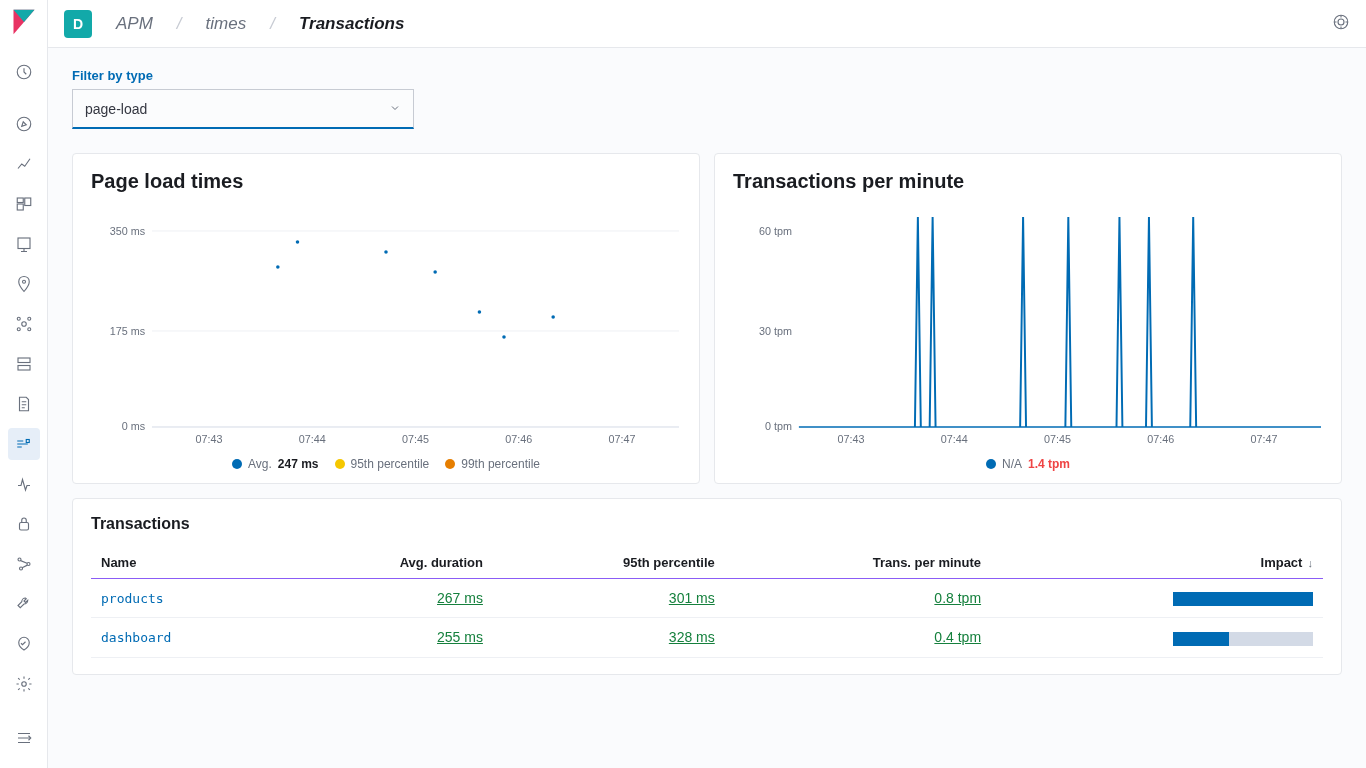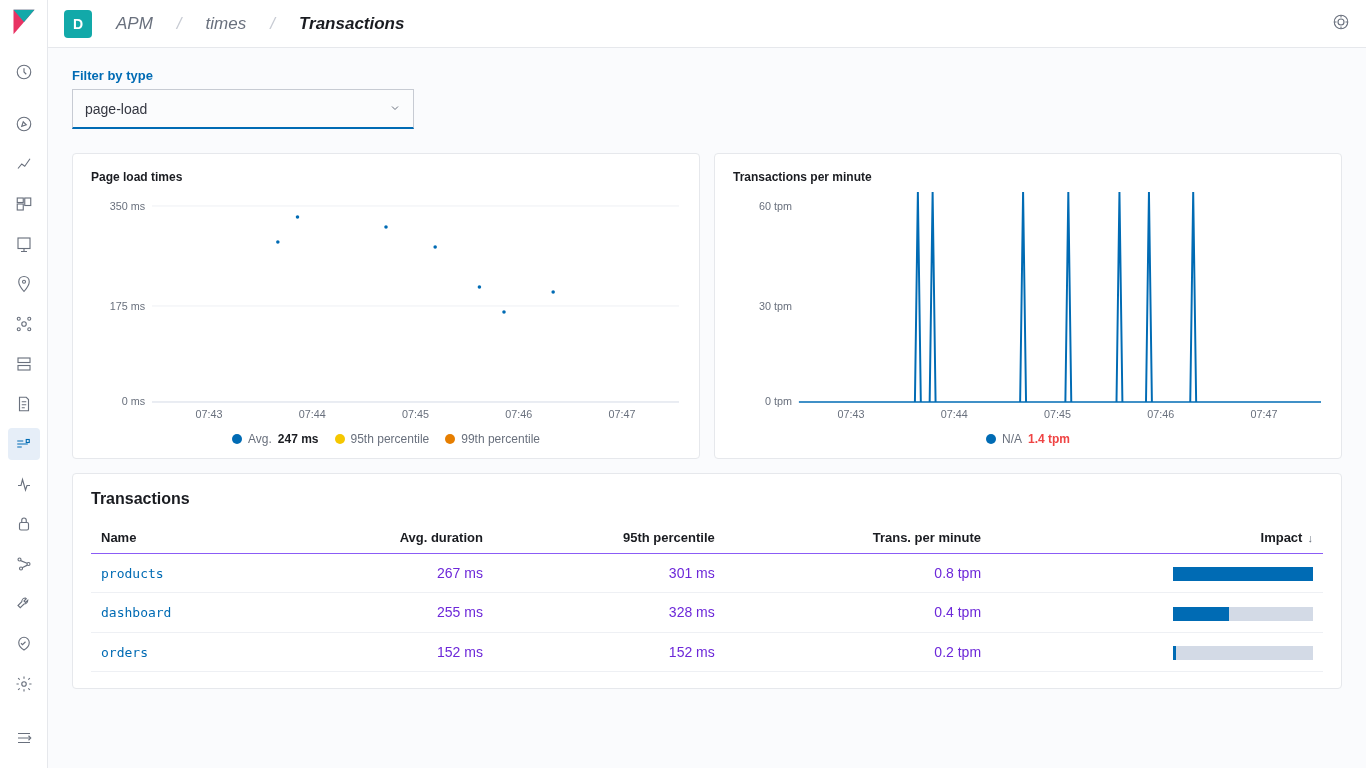--- a/index.html
+++ b/index.html
@@ -27,39 +27,39 @@
 
 
 .content { padding: 20px 24px; flex: 1; overflow: auto; }
 .filter-label { color: #006bb4; font-size: 13px; font-weight: 600; margin-bottom: 6px; }
 .select-wrap { position: relative; width: 342px; }
 .select { width: 100%; height: 40px; border: 1px solid #c7cbd3; border-bottom: 2px solid #006bb4; background: #fbfcfd; padding: 0 12px; font-size: 14px; display: flex; align-items: center; justify-content: space-between; cursor: pointer; }
 .select .chev { color: #69707d; }
 
 .panels-row { display: flex; gap: 14px; margin-top: 24px; }
 .panel { background: #fff; border: 1px solid #e6e8ec; border-radius: 4px; flex: 1; padding: 16px 18px 12px; }
-.panel-title { font-size: 12px; font-weight: 700; color: #1a1c21; margin-bottom: 8px; }
+.panel-title { font-size: 20px; font-weight: 700; color: #1a1c21; margin-bottom: 24px; }
 
 .chart-area { height: 230px; position: relative; }
 .chart-svg { width: 100%; height: 100%; }
 .axis-text { font-size: 11px; fill: #69707d; }
 .grid-line { stroke: #eef0f4; stroke-width: 1; }
 .axis-line { stroke: #d3dae6; stroke-width: 1; }
 .legend { display: flex; gap: 16px; margin-top: 10px; justify-content: center; font-size: 12px; align-items: center; }
 .legend-item { display: flex; align-items: center; gap: 6px; color: #69707d; }
 .legend-dot { width: 10px; height: 10px; border-radius: 50%; }
 
 
 .table-panel { background: #fff; border: 1px solid #e6e8ec; border-radius: 4px; margin-top: 14px; padding: 16px 18px; }
 .table-title { font-size: 16px; font-weight: 700; color: #1a1c21; margin-bottom: 14px; }
 table { width: 100%; border-collapse: collapse; }
 th { text-align: left; font-size: 13px; font-weight: 600; color: #1a1c21; padding: 8px 10px; border-bottom: 1px solid #8b5cf6; }
 th.right { text-align: right; }
 td { padding: 11px 10px; border-bottom: 1px solid #eef0f4; font-size: 14px; }
-td.right { text-align: right; color: #6d28d9; }
+td.right { text-align: right; color: #15803d; text-decoration: underline; }
 .txn-link { color: #006bb4; cursor: pointer; font-family: Menlo, Consolas, monospace; font-size: 13px; }
 .impact-bar-bg { width: 140px; height: 14px; background: #d3dae6; position: relative; display: inline-block; vertical-align: middle; }
 .impact-bar { height: 100%; background: #006bb4; position: absolute; left: 0; top: 0; }
 .sort-arrow { font-size: 11px; color: #69707d; margin-left: 2px; }
 </style>
 </head>
 <body>
 
 <div class="app">
   <div class="sidebar">
@@ -311,25 +311,18 @@
                 <td class="right">0.8 tpm</td>
                 <td class="right"><span class="impact-bar-bg"><span class="impact-bar" style="width:100%"></span></span></td>
               </tr>
               <tr>
                 <td><span class="txn-link">dashboard</span></td>
                 <td class="right">255 ms</td>
                 <td class="right">328 ms</td>
                 <td class="right">0.4 tpm</td>
                 <td class="right"><span class="impact-bar-bg"><span class="impact-bar" style="width:40%"></span></span></td>
               </tr>
-              <tr>
-                <td><span class="txn-link">orders</span></td>
-                <td class="right">152 ms</td>
-                <td class="right">152 ms</td>
-                <td class="right">0.2 tpm</td>
-                <td class="right"><span class="impact-bar-bg"><span class="impact-bar" style="width:2%"></span></span></td>
-              </tr>
             </tbody>
         </table>
       </div>
     </div>
   </div>
 </div>
 
 </body></html>

